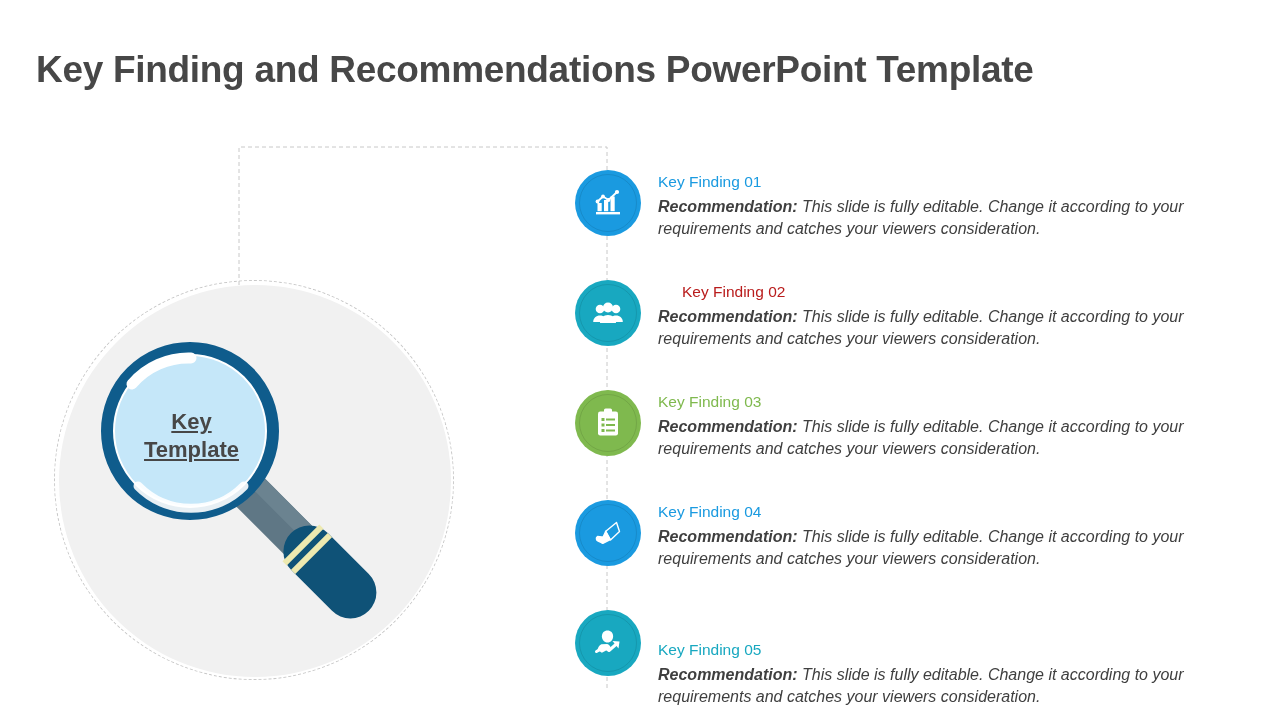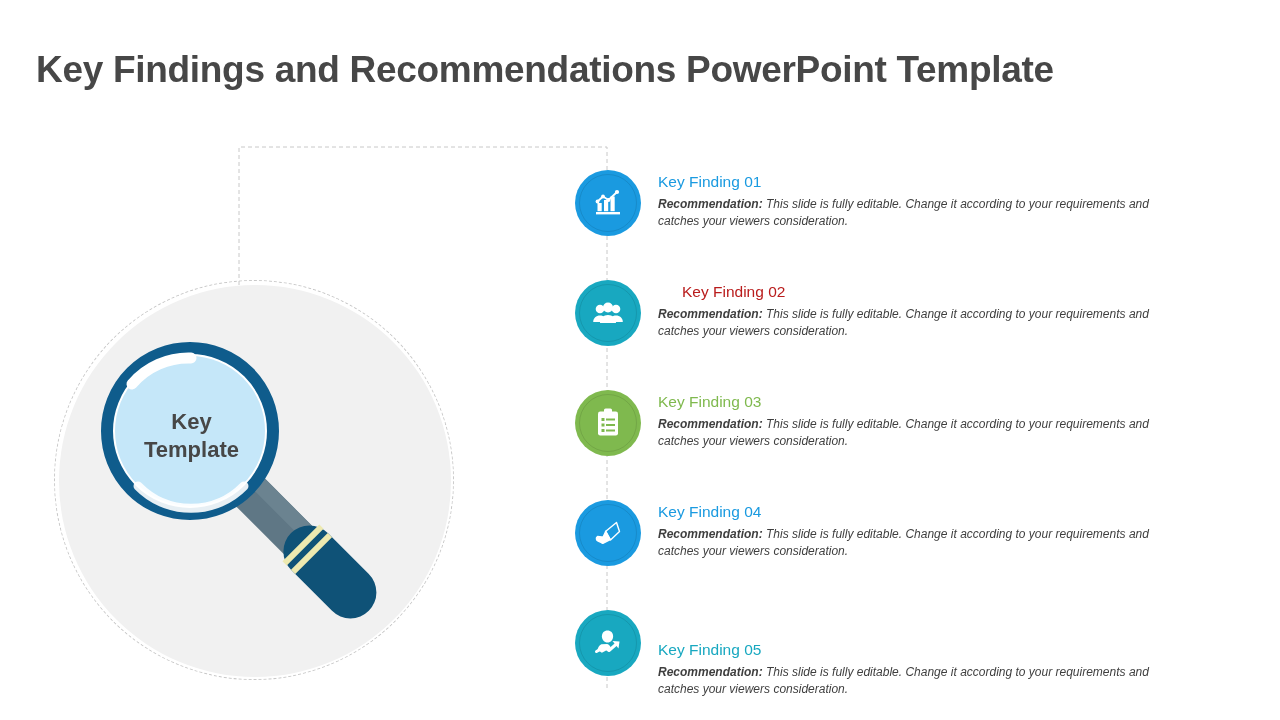--- a/index.html
+++ b/index.html
@@ -74,20 +74,21 @@
   #lens-label {
     position: absolute;
     left: 60px;
     top: 128px;
     width: 155px;
     text-align: center;
     font-size: 22px;
     font-weight: bold;
     color: #474747;
     line-height: 1.25;
+    text-decoration: underline;
   }
 
   
   #findings-list {
     position: absolute;
     left: 575px;
     top: 170px;
     width: 660px;
   }
   .finding-row {
@@ -128,34 +129,34 @@
     top: 3px;
     width: 528px;
   }
   .finding-title {
     font-size: 15.5px;
     font-weight: normal;
     line-height: 1.2;
     margin-bottom: 4px;
   }
   .finding-body {
-    font-size: 12px;
+    font-size: 16px;
     font-style: italic;
     color: #3f3f3f;
     line-height: 1.42;
   }
   .finding-body .lead {
     font-weight: bold;
     font-style: italic;
   }
 </style>
 </head>
 <body>
 
-<div id="slide-title">Key Findings and Recommendations PowerPoint Template</div>
+<div id="slide-title">Key Finding and Recommendations PowerPoint Template</div>
 
 <svg class="bracket-svg" viewBox="0 0 1280 720">
   <g stroke="#c8c8c8" stroke-width="1" stroke-dasharray="4,3" fill="none">
     <path d="M239,285 L239,147 L607,147 L607,690"></path>
   </g>
 </svg>
 
 <div id="magnifier-group">
   <div class="bg-circle"></div>
   <div class="bg-circle-dashed"></div>

